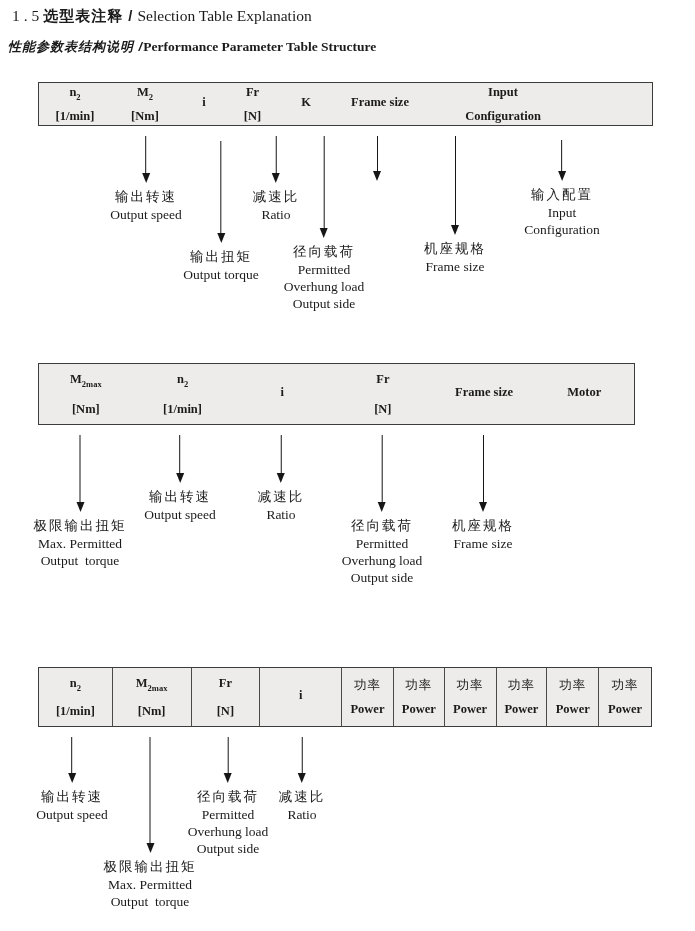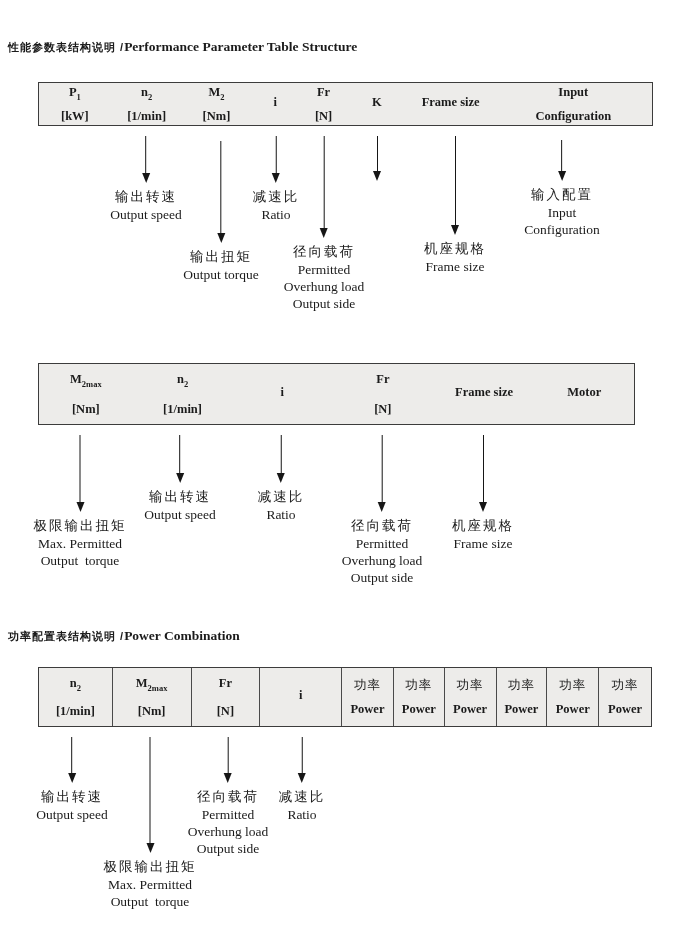--- a/index.html
+++ b/index.html
@@ -3,21 +3,21 @@
 <meta charset="utf-8">
 <style>
   html,body{margin:0;padding:0;background:#fff;}
   .page{position:relative;width:695px;height:931px;background:#ffffff;
         font-family:"Liberation Serif","DejaVu Serif",serif;color:#1b1b1b;overflow:hidden;}
   .doc-title{position:absolute;left:12px;top:7px;font-size:16px;white-space:nowrap;}
   .doc-title .num{font-size:15.5px;}
   .doc-title .zh{font-family:"Liberation Sans","DejaVu Sans",sans-serif;font-weight:bold;font-size:15px;letter-spacing:1px;}
   .doc-title .en{font-size:15.5px;}
   .sec-heading{position:absolute;left:8px;font-weight:bold;white-space:nowrap;}
-  .sec-heading .zh{font-family:"Liberation Sans","DejaVu Sans",sans-serif;font-size:11px;letter-spacing:1px;}
+  .sec-heading .zh{font-family:"Liberation Sans","DejaVu Sans",sans-serif;font-size:13px;letter-spacing:1px;font-style:italic;}
   .sec-heading .en{font-size:13.5px;margin-top:40px;}
   .bar{position:absolute;display:flex;background:#edecea;border:1px solid #3c3c3c;box-sizing:border-box;}
   .cell{display:flex;flex-direction:column;align-items:center;justify-content:center;box-sizing:border-box;}
   .cell .l1,.cell .l2{font-weight:bold;font-size:12.5px;line-height:14px;white-space:nowrap;}
   .cell .l1:empty,.cell .l2:empty{display:none;}
   sub{font-size:8.5px;}
   .bar1 .cell{gap:5px;}
   .bar2 .cell{gap:12px;}
   .bar3 .cell{gap:10px;border-right:1px solid #4a4a4a;}
   .bar3 .cell:last-child{border-right:none;}
@@ -27,28 +27,25 @@
   .ahead{width:0;height:0;border-left:4px solid transparent;border-right:4px solid transparent;border-top:10px solid #161616;}
   .lbl{margin-top:5px;text-align:center;}
   .lbl .zh{font-family:"Liberation Sans","DejaVu Sans",sans-serif;font-size:13.5px;letter-spacing:2px;line-height:18px;white-space:nowrap;}
   .lbl .en{font-size:13.5px;line-height:17px;white-space:pre-wrap;}
 </style>
 </head>
 <body>
 
 <div class="page">
 
+  <div class="doc-title"><span class="num">1 . 5</span> <span class="zh">选型表注释 /</span> <span class="en">Selection Table Explanation</span></div>
 
   <div class="sec-heading" style="top:37px;"><span class="zh">性能参数表结构说明 /</span><span class="en">Performance Parameter Table Structure</span></div>
 
   <div class="bar bar1" style="left:38px;top:82px;width:615px;height:44px;">
-    <div class="cell" style="width:72px;">
-        <div class="l1"><span>P</span><sub>1</sub></div>
-        <div class="l2">[kW]</div>
-      </div>
     <div class="cell" style="width:72px;">
         <div class="l1"><span>n</span><sub>2</sub></div>
         <div class="l2">[1/min]</div>
       </div>
     <div class="cell" style="width:68px;">
         <div class="l1"><span>M</span><sub>2</sub></div>
         <div class="l2">[Nm]</div>
       </div>
     <div class="cell" style="width:50px;">
         <div class="l1"><span>i</span><sub></sub></div>
@@ -187,21 +184,20 @@
   </div>
   <div class="callout" style="left:483px;top:435px;">
     <div class="shaft" style="height:67px;"></div>
       <div class="ahead"></div>
     <div class="lbl">
         <div class="zh">机座规格</div>
         <div class="en">Frame size</div>
       </div>
   </div>
 
-  <div class="sec-heading" style="top:626px;"><span class="zh">功率配置表结构说明 /</span><span class="en">Power Combination</span></div>
 
   <div class="bar bar3" style="left:38px;top:667px;width:614px;height:60px;">
     <div class="cell" style="width:74px;">
         <div class="l1"><span>n</span><sub>2</sub></div>
         <div class="l2">[1/min]</div>
       </div>
     <div class="cell" style="width:79px;">
         <div class="l1"><span>M</span><sub>2max</sub></div>
         <div class="l2">[Nm]</div>
       </div>

